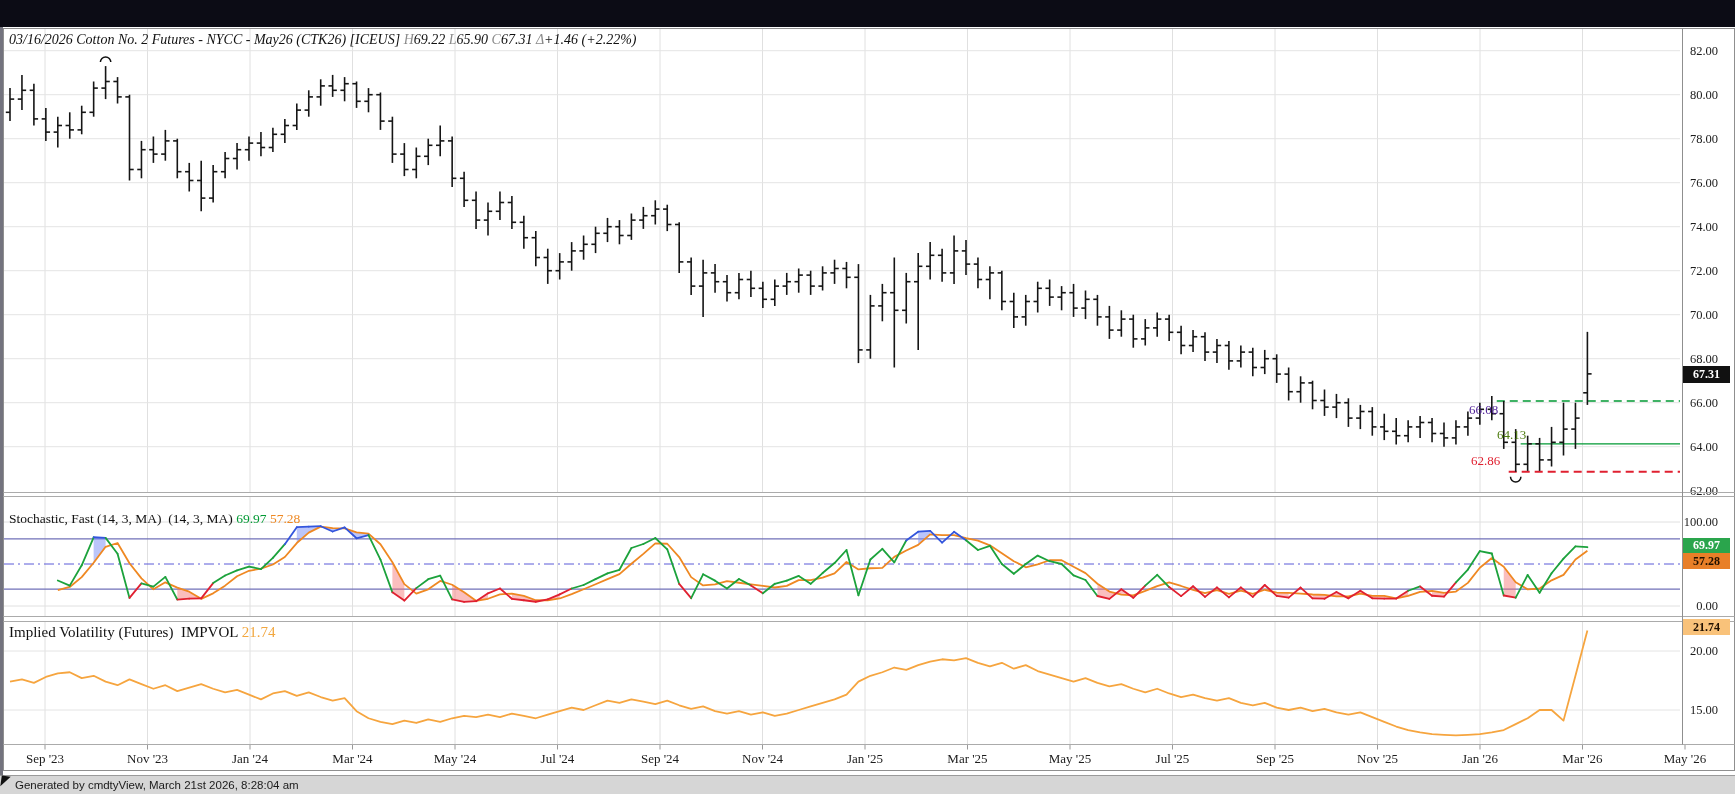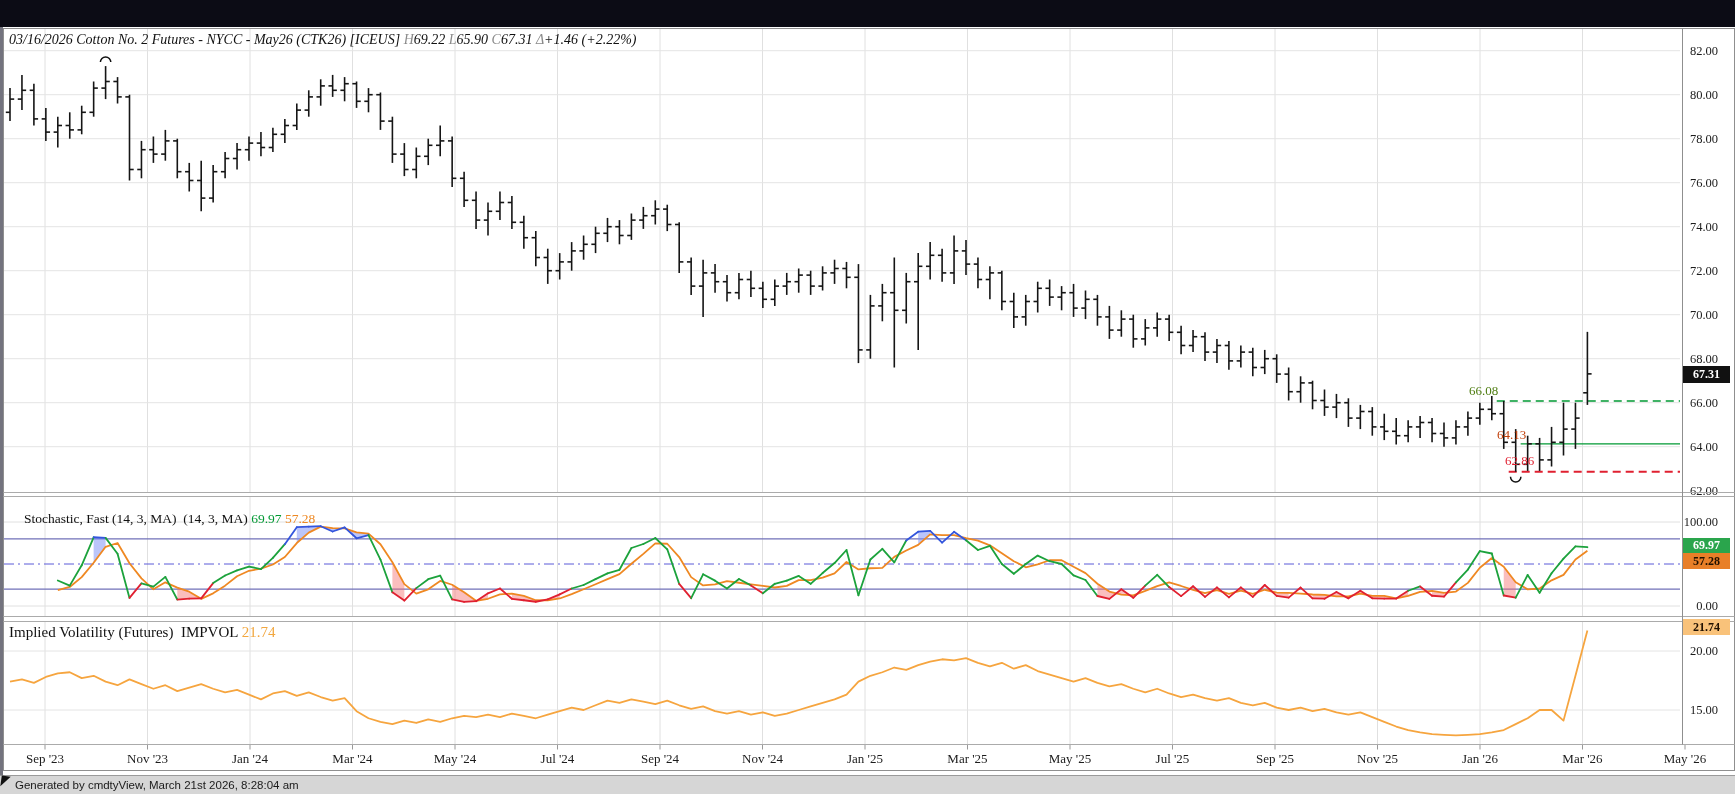--- a/index.html
+++ b/index.html
@@ -702,27 +702,27 @@
       <line x1="3.5" y1="492.5" x2="1734.5" y2="492.5" stroke="#ababab"></line>
       <line x1="3.5" y1="496.5" x2="1734.5" y2="496.5" stroke="#ababab"></line>
       <line x1="3.5" y1="616.5" x2="1734.5" y2="616.5" stroke="#ababab"></line>
       <line x1="3.5" y1="621.5" x2="1734.5" y2="621.5" stroke="#ababab"></line>
       <line x1="3.5" y1="744.5" x2="1734.5" y2="744.5" stroke="#ababab"></line>
       <line x1="1682.5" y1="28.5" x2="1682.5" y2="744.5" stroke="#8f8f8f"></line>
     </svg>
 
   <div class="hdr" style="left:9px;top:32px;font-style:italic;"><span>03/16/2026</span><span> </span><span>Cotton No. 2 Futures - NYCC - May26 (CTK26) [ICEUS]</span><span> </span><span class="glab">H</span><span>69.22</span><span> </span><span class="glab">L</span><span>65.90</span><span> </span><span class="glab">C</span><span>67.31</span><span> </span><span class="glab">Δ</span><span>+1.46 (+2.22%)</span></div>
 
-  <div class="hdr" style="left:9px;top:511px;font-size:13.5px;margin-left:15px;"><span>Stochastic, Fast (14, 3, MA)  (14, 3, MA)</span><span> </span><span class="grn">69.97</span><span> </span><span class="org">57.28</span></div>
+  <div class="hdr" style="left:9px;top:511px;font-size:13.5px;"><span>Stochastic, Fast (14, 3, MA)  (14, 3, MA)</span><span> </span><span class="grn">69.97</span><span> </span><span class="org">57.28</span></div>
 
   <div class="hdr" style="left:9px;top:624px;font-size:15px;"><span>Implied Volatility (Futures)  IMPVOL</span><span> </span><span class="lorg">21.74</span></div>
 
-  <div class="anno" style="left:1469px;top:383px;color:#4d7c0f;">66.08</div>
-  <div class="anno" style="left:1497px;top:427px;color:#c2410c;">64.13</div>
-  <div class="anno" style="left:1471px;top:453px;color:#e02030;margin-left:34px;">62.86</div>
+  <div class="anno" style="left:1469px;top:402px;color:#4c1d95;">66.08</div>
+  <div class="anno" style="left:1497px;top:427px;color:#4d7c0f;">64.13</div>
+  <div class="anno" style="left:1471px;top:453px;color:#e02030;">62.86</div>
 
   <div class="badge" style="top:366px;height:17px;line-height:17px;background:#111;color:#fff;">67.31</div>
   <div class="badge" style="top:538px;height:15px;line-height:15px;background:#2aa54c;color:#fff;">69.97</div>
   <div class="badge" style="top:553px;height:16px;line-height:16px;background:#e87f28;color:#201000;">57.28</div>
   <div class="badge" style="top:619px;height:16px;line-height:16px;background:#f9c27a;color:#201000;">21.74</div>
 
   <div class="statusbar">
     <span>Generated by cmdtyView, March 21st 2026, 8:28:04 am</span>
   </div>
   <div class="cursor"></div>

